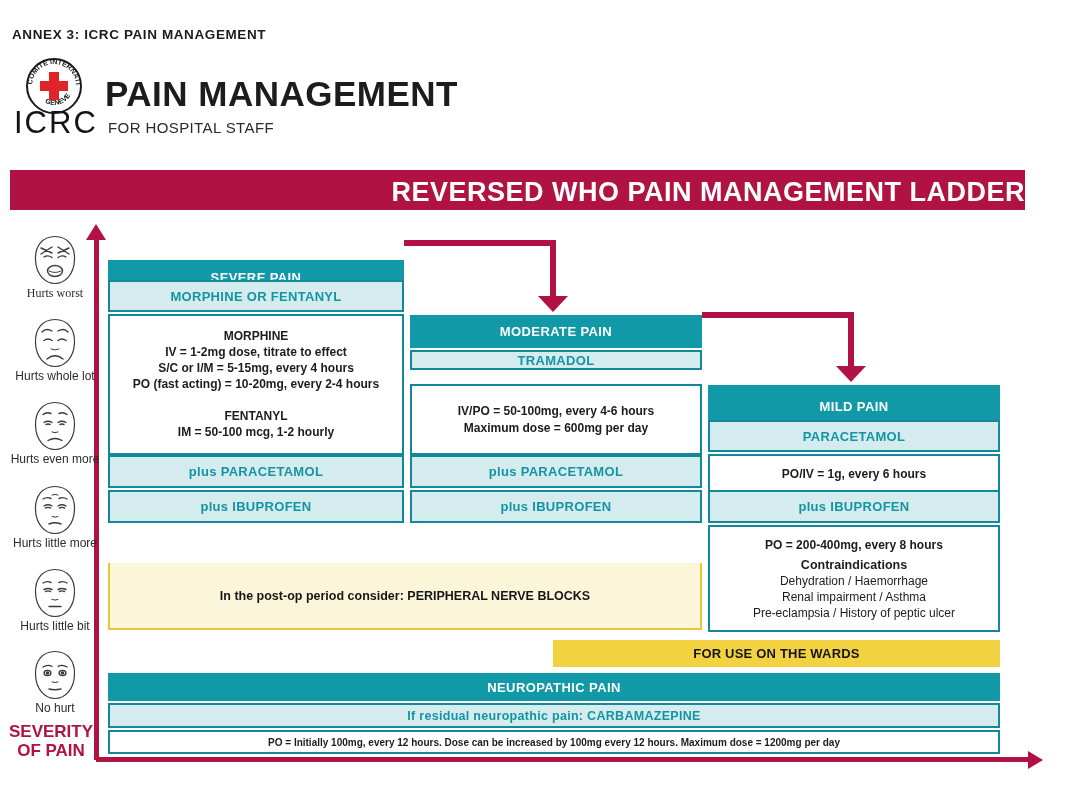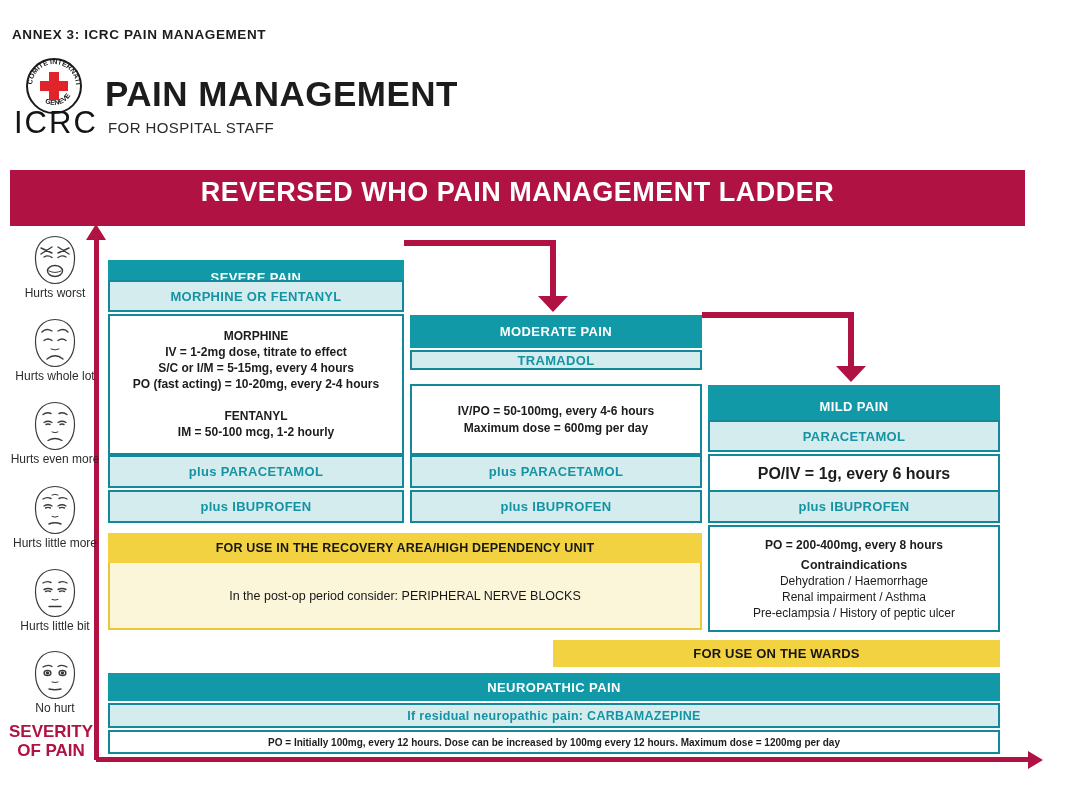--- a/index.html
+++ b/index.html
@@ -18,23 +18,23 @@
   #poster{position:relative;width:1080px;height:792px;background:#ffffff;overflow:hidden;}
 
   .abs{position:absolute;}
 
   
   .annex{left:12px;top:27px;font-size:13.5px;font-weight:bold;letter-spacing:.6px;}
   .icrc-word{left:14px;top:105px;font-size:31px;font-weight:500;letter-spacing:2px;color:#141414;}
   .main-title{left:105px;top:74px;font-size:35px;font-weight:800;letter-spacing:.5px;}
   .subtitle{left:108px;top:119px;font-size:15px;color:#2a2a2a;letter-spacing:.4px;}
 
-  .banner{left:10px;top:170px;width:1015px;height:56px;background:var(--crimson);
+  .banner{left:10px;top:170px;width:1015px;height:40px;background:var(--crimson);
           color:#fff;font-size:27px;font-weight:800;letter-spacing:.5px;
-          text-align:center;line-height:44px;}
+          text-align:right;line-height:44px;}
 
   
   .axis-v{left:94px;top:238px;width:5px;height:522px;background:var(--crimson);}
   .axis-v-head{left:86px;top:224px;width:0;height:0;border-left:10px solid transparent;
                border-right:10px solid transparent;border-bottom:16px solid var(--crimson);}
   .axis-h{left:96px;top:757px;width:934px;height:5px;background:var(--crimson);}
   .axis-h-head{left:1028px;top:751px;width:0;height:0;border-top:9px solid transparent;
                border-bottom:9px solid transparent;border-left:15px solid var(--crimson);}
   .severity{left:0;top:722px;width:102px;text-align:center;color:var(--crimson);
             font-size:17px;font-weight:800;line-height:19px;}
@@ -53,21 +53,21 @@
         display:flex;align-items:center;justify-content:center;}
   .whitebox{background:#fff;border:2px solid var(--teal-border);font-weight:bold;color:var(--ink);}
   .detail-line{min-height:16px;line-height:16px;font-size:12px;}
   .col1{left:108px;width:296px;}
   .col2{left:410px;width:292px;}
   .col3{left:708px;width:292px;}
 
   .yellow-hdr{background:var(--yellow);color:#161616;font-weight:bold;font-size:12.5px;
               display:flex;align-items:center;justify-content:center;letter-spacing:.2px;}
   .yellow-body{background:var(--yellow-pale);border:2px solid var(--yellow-border);border-top:none;
-               color:#161616;font-weight:normal;font-size:12.5px;
+               color:#161616;font-weight:bold;font-size:12.5px;
                display:flex;align-items:center;justify-content:center;}
 
   
   .stepbar{background:var(--crimson);}
   .down-head{width:0;height:0;border-left:15px solid transparent;
              border-right:15px solid transparent;border-top:16px solid var(--crimson);}
 </style>
 </head>
 <body>
 
@@ -101,21 +101,21 @@
 
   <div class="abs axis-v"></div>
   <div class="abs axis-v-head"></div>
   <div class="abs axis-h"></div>
   <div class="abs axis-h-head"></div>
   <div class="abs severity">
     <div>SEVERITY</div>
     <div>OF PAIN</div>
   </div>
 
-  <div class="abs face-block" style="top:235px;">
+  <div class="abs face-block" style="top:235px;font-family:Liberation Serif, serif;">
     <svg width="46" height="50" viewBox="0 0 44 50" fill="none" stroke="#3a3a3a" stroke-width="1.4" stroke-linecap="round">
       <path d="M22,1.5 C34.5,1.5 42,11 41.5,24.5 C41,39.5 32,48.5 22,48.5 C12,48.5 3,39.5 2.5,24.5 C2,11 9.5,1.5 22,1.5" stroke-width="1.2"></path>
       <path d="M8,13 L19,18 M19,12 L8,19"></path>
         <path d="M25,12 L36,19 M36,13 L25,18"></path>
       <path d="M11,22 Q15,19.5 19,22.5"></path>
         <path d="M25,22.5 Q29,19.5 33,22"></path>
       <ellipse cx="22" cy="36" rx="7.5" ry="5.5"></ellipse>
       <path d="M16,36 Q22,39 28,36" stroke-width="1"></path>
     </svg>
     <div class="face-label">Hurts worst</div>
@@ -215,31 +215,30 @@
   <div class="cell col2 band" style="top:350px;height:20px;">TRAMADOL</div>
   <div class="cell col2 whitebox" style="top:384px;height:71px;padding-top:17px;">
     <div class="detail-line" style="line-height:17px;min-height:17px;">IV/PO = 50-100mg, every 4-6 hours</div>
     <div class="detail-line" style="line-height:17px;min-height:17px;">Maximum dose = 600mg per day</div>
   </div>
   <div class="cell col2 band" style="top:455px;height:33px;">plus PARACETAMOL</div>
   <div class="cell col2 band" style="top:490px;height:33px;">plus IBUPROFEN</div>
 
   <div class="cell col3 hdr" style="top:385px;height:43px;">MILD PAIN</div>
   <div class="cell col3 band" style="top:420px;height:32px;">PARACETAMOL</div>
-  <div class="cell col3 whitebox" style="top:454px;height:40px;display:flex;align-items:center;justify-content:center;font-size:16px;">PO/IV = 1g, every 6 hours</div>
+  <div class="cell col3 whitebox" style="top:454px;height:40px;display:flex;align-items:center;justify-content:center;font-size:12px;">PO/IV = 1g, every 6 hours</div>
   <div class="cell col3 band" style="top:490px;height:33px;">plus IBUPROFEN</div>
   <div class="cell col3 whitebox" style="top:525px;height:107px;padding-top:10px;">
     <div class="detail-line" style="margin-bottom:4px;">PO = 200-400mg, every 8 hours</div>
     <div class="detail-line" style="font-size:12.5px;">Contraindications</div>
     <div class="detail-line" style="font-weight:normal;">Dehydration / Haemorrhage</div>
     <div class="detail-line" style="font-weight:normal;">Renal impairment / Asthma</div>
     <div class="detail-line" style="font-weight:normal;">Pre-eclampsia / History of peptic ulcer</div>
   </div>
 
-  <div class="cell yellow-hdr" style="left:108px;width:594px;top:533px;height:30px;">FOR USE IN THE RECOVERY AREA/HIGH DEPENDENCY UNIT</div>
   <div class="cell yellow-body" style="left:108px;width:594px;top:563px;height:67px;">In the post-op period consider: PERIPHERAL NERVE BLOCKS</div>
 
   <div class="cell yellow-hdr" style="left:553px;width:447px;top:640px;height:27px;font-size:13px;">FOR USE ON THE WARDS</div>
 
   <div class="cell hdr" style="left:108px;width:892px;top:673px;height:28px;">NEUROPATHIC PAIN</div>
   <div class="cell band" style="left:108px;width:892px;top:703px;height:25px;font-size:12.5px;">If residual neuropathic pain: CARBAMAZEPINE</div>
   <div class="cell whitebox" style="left:108px;width:892px;top:730px;height:24px;display:flex;align-items:center;justify-content:center;font-size:10px;">PO = Initially 100mg, every 12 hours. Dose can be increased by 100mg every 12 hours. Maximum dose = 1200mg per day</div>
 
 </div>
 

